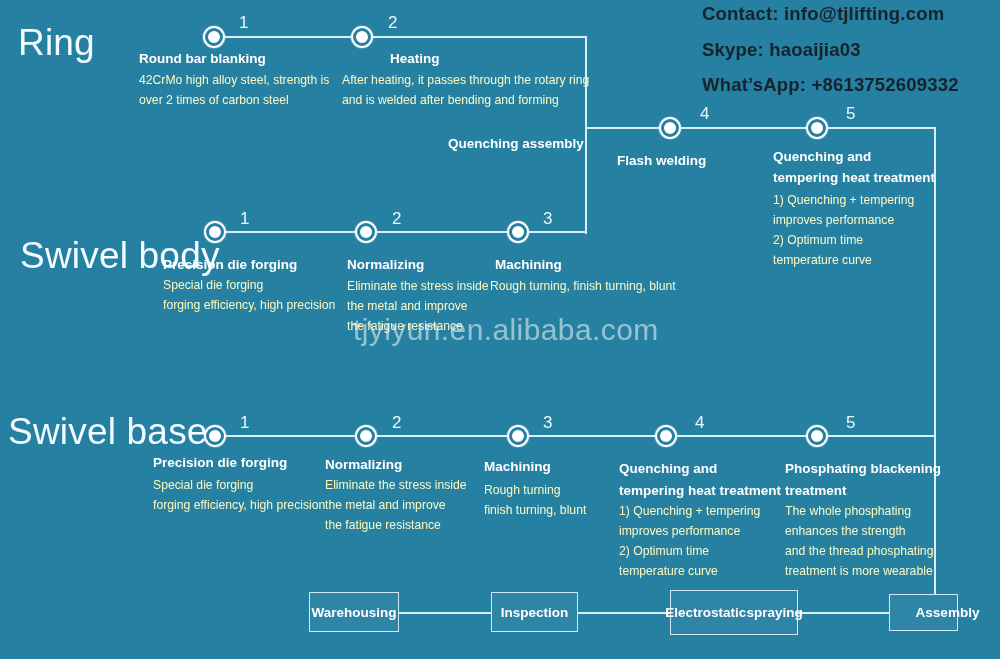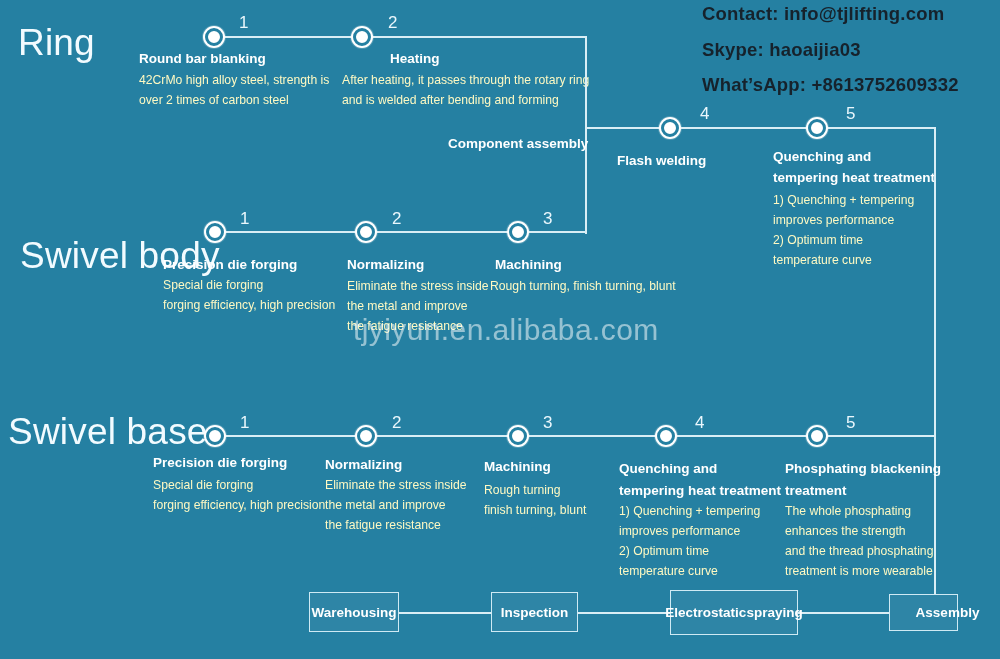--- a/index.html
+++ b/index.html
@@ -98,21 +98,21 @@
   <div class="abs dot" style="left:351px;top:26px;">
       <i></i>
     </div>
   <div class="abs stepnum" style="left:388px;top:14px;">2</div>
   <div class="abs sttitle" style="left:342px;top:49px;margin-left:48px;">Heating</div>
   <div class="abs stbody" style="left:342px;top:70px;">After heating, it passes through the rotary ring</div>
   <div class="abs stbody" style="left:342px;top:90px;">and is welded after bending and forming</div>
 
   <div class="abs vline" style="left:585px;top:36px;height:198px;"></div>
 
-  <div class="abs plainlbl" style="left:448px;top:137px;">Component assembly</div>
+  <div class="abs plainlbl" style="left:448px;top:137px;">Quenching assembly</div>
 
   <div class="abs hline" style="left:586px;top:127px;width:83px;"></div>
 
   <div class="abs dot" style="left:659px;top:117px;">
       <i></i>
     </div>
   <div class="abs stepnum" style="left:700px;top:105px;">4</div>
   <div class="abs sttitle" style="left:617px;top:151px;">Flash welding</div>
 
   <div class="abs hline" style="left:681px;top:127px;width:255px;"></div>

